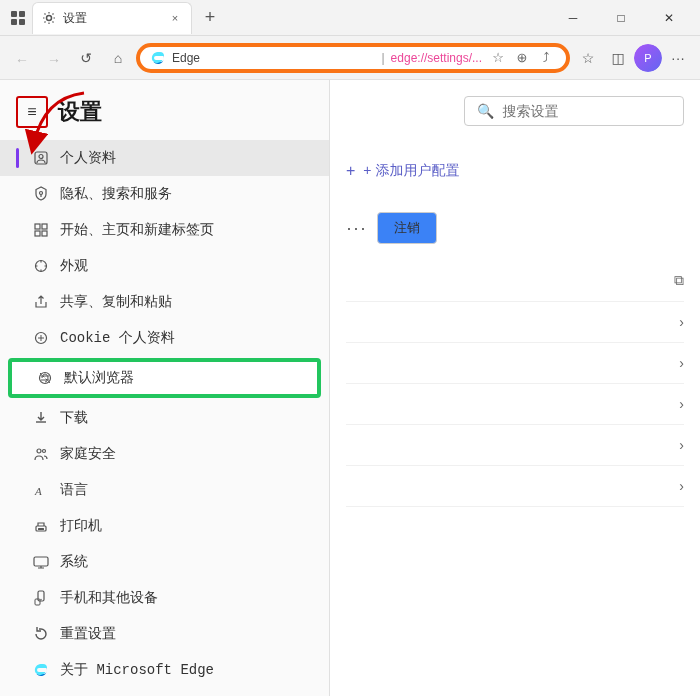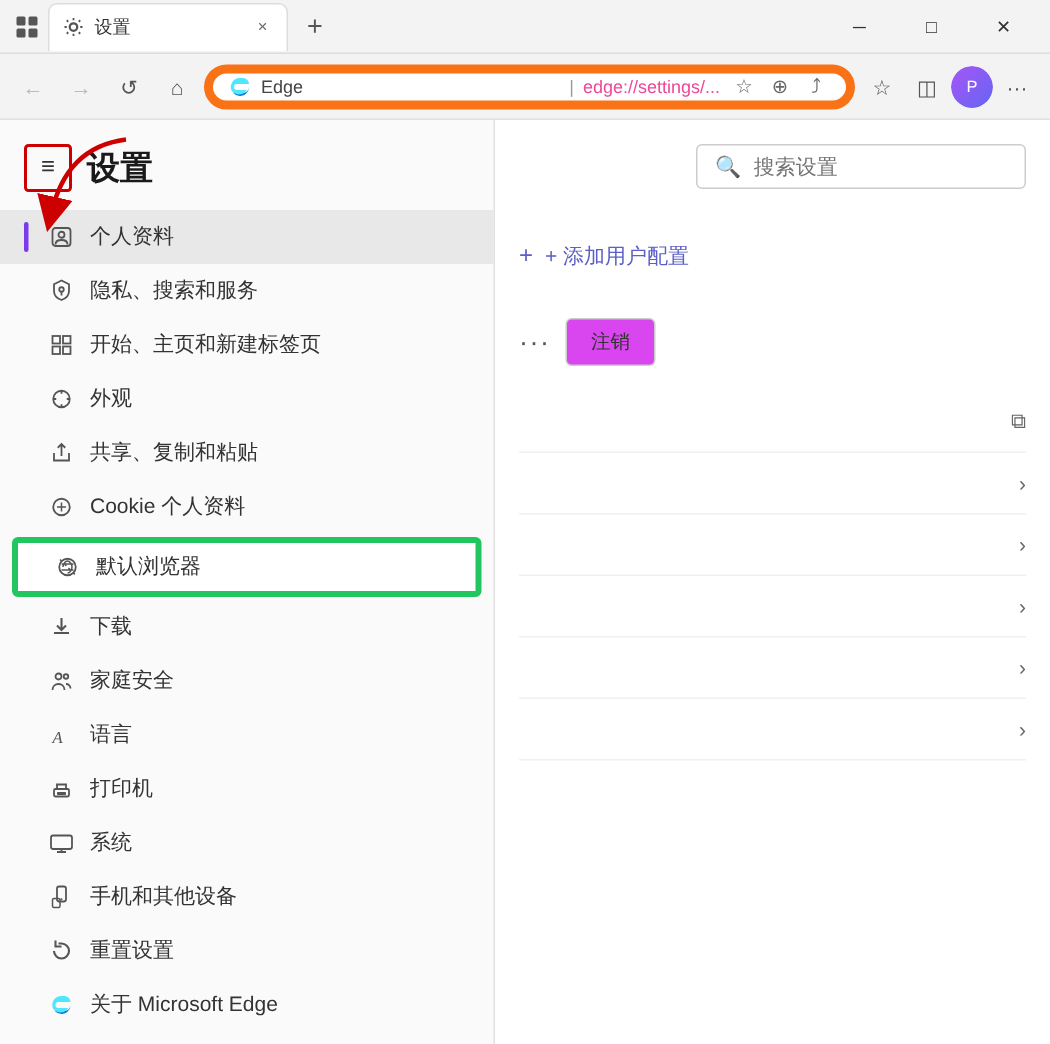--- a/index.html
+++ b/index.html
@@ -87,21 +87,21 @@
       border-radius: 4px;
       cursor: pointer;
       color: #555;
       font-size: 14px;
     }
     .nav-btn.disabled { color: #bbb; cursor: default; }
     .address-box {
       flex: 1;
       height: 30px;
       background: #fff;
-      border: 6px solid #f97316;
+      border: 4px solid #f97316;
       border-radius: 15px;
       display: flex;
       align-items: center;
       padding: 0 10px;
       gap: 6px;
     }
     .edge-logo {
       width: 16px; height: 16px;
       display: flex; align-items: center; justify-content: center;
     }
@@ -207,21 +207,21 @@
       margin: 2px 8px;
       padding: 7px 8px 7px 24px;
     }
     .nav-icon {
       width: 18px; height: 18px;
       display: flex; align-items: center; justify-content: center;
       flex-shrink: 0;
       color: #555;
       font-size: 15px;
     }
-    .nav-label { font-size: 14px; }
+    .nav-label { font-size: 14px; font-family: Liberation Mono, monospace; }
 
     
     .content {
       flex: 1;
       background: #fff;
       padding: 16px;
       overflow-y: auto;
     }
     .search-bar {
       display: flex;
@@ -263,21 +263,21 @@
     .dots-btn {
       color: #555;
       font-size: 18px;
       cursor: pointer;
       letter-spacing: 1px;
     }
     .cancel-btn {
       border: 1px solid #ccc;
       border-radius: 4px;
       padding: 6px 16px;
-      background: #d946ef;
+      background: #3b82f6;
       font-size: 13px;
       cursor: pointer;
       color: #333;
     }
 
     .list-item-row {
       display: flex;
       align-items: center;
       justify-content: space-between;
       padding: 12px 0;

